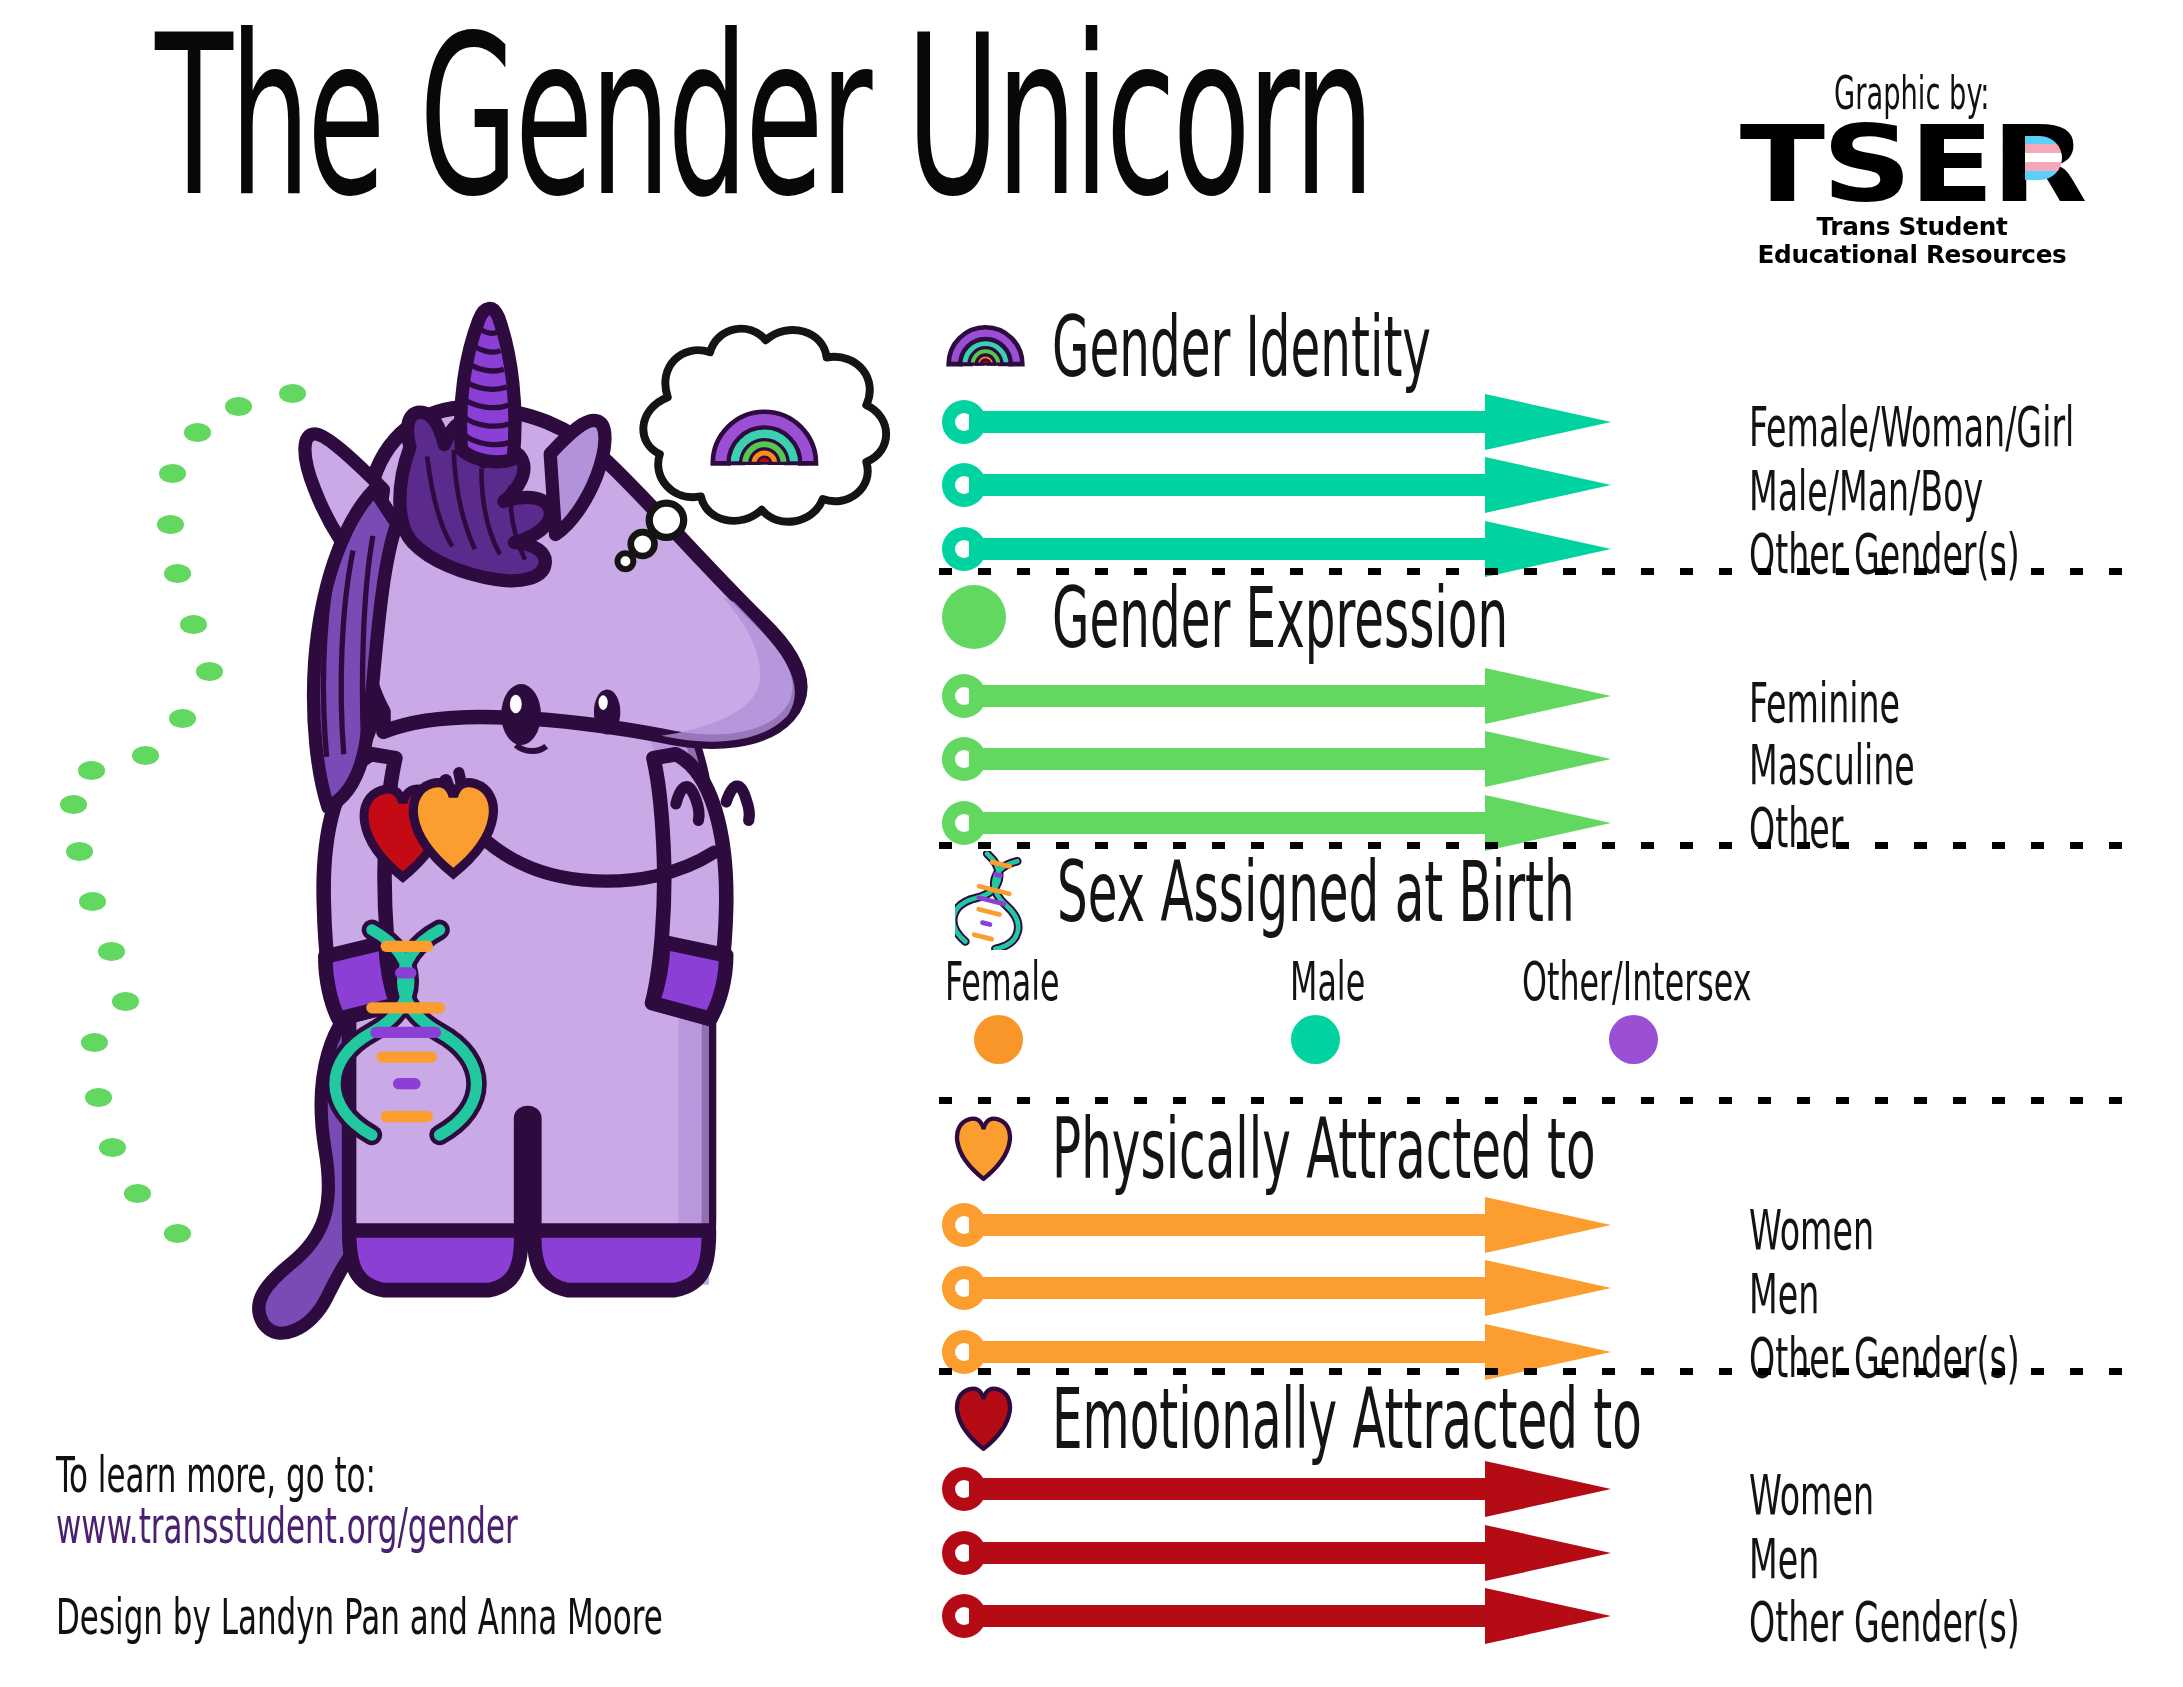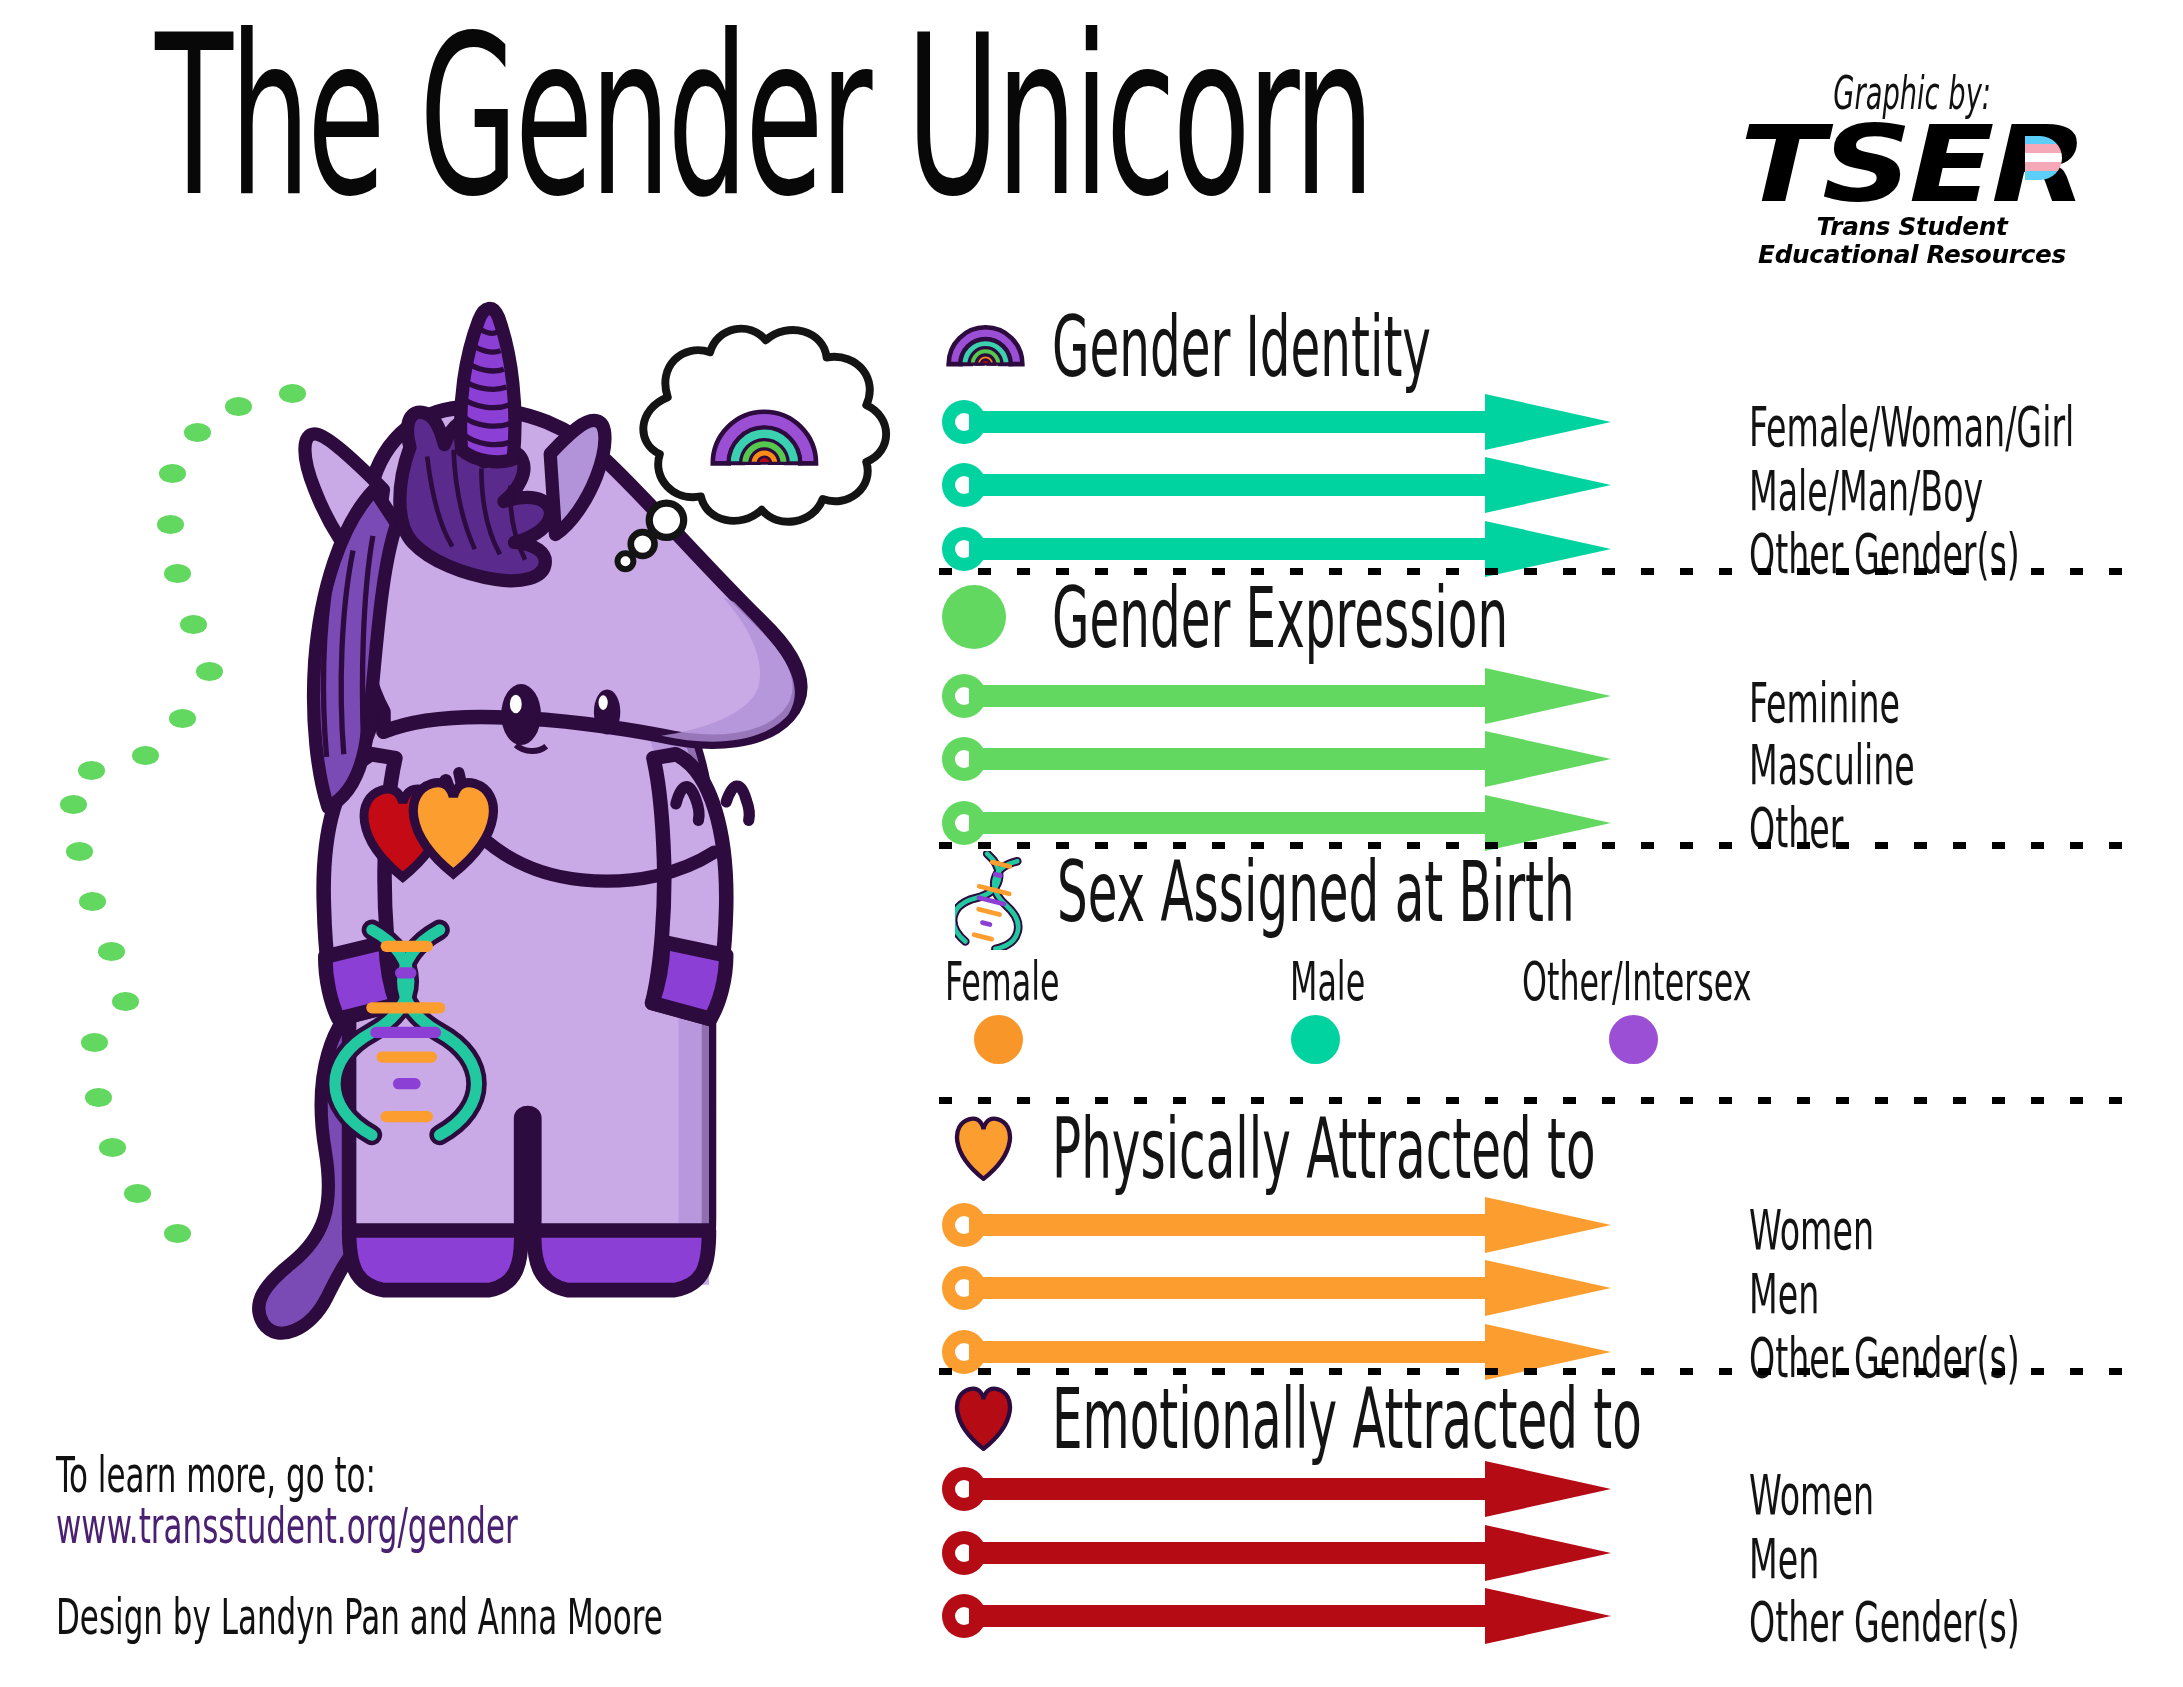--- a/index.html
+++ b/index.html
@@ -11,21 +11,21 @@
   .abs{position:absolute;}
   .hand{font-family:"DejaVu Sans Condensed","Liberation Sans Narrow","Liberation Sans",sans-serif;
         font-stretch:condensed;transform-origin:left top;color:#111;white-space:nowrap;}
 
   
   #title{left:155px;top:6.6px;font-size:165px;line-height:1;
          letter-spacing:-4px;color:#080808;font-weight:400;
          transform:scaleX(.86) scaleY(1.34);}
 
   
-  #tser{left:1740px;top:66px;width:344px;text-align:center;font-style:italic;}
+  #tser{left:1740px;top:66px;width:344px;text-align:center;}
   #tser .gb{font-size:37px;letter-spacing:0px;color:#111;
             transform:scaleX(.82) scaleY(1.25);transform-origin:center top;}
   #tser .mark{position:relative;height:89px;margin-top:10.6px;}
   #tser .mark .letters{font-family:"DejaVu Sans",sans-serif;font-weight:bold;
         font-size:106px;line-height:89px;letter-spacing:-2.6px;color:#000;
         transform:scaleX(1.18);display:inline-block;}
   #tser .flagR{position:absolute;right:22.5px;top:16px;width:37px;height:44px;
                border-radius:0 22.5px 22.5px 0;overflow:hidden;}
   #tser .flagR i{display:block;height:20%;}
   #tser .sub{font-family:"DejaVu Sans",sans-serif;font-weight:bold;font-size:24px;

